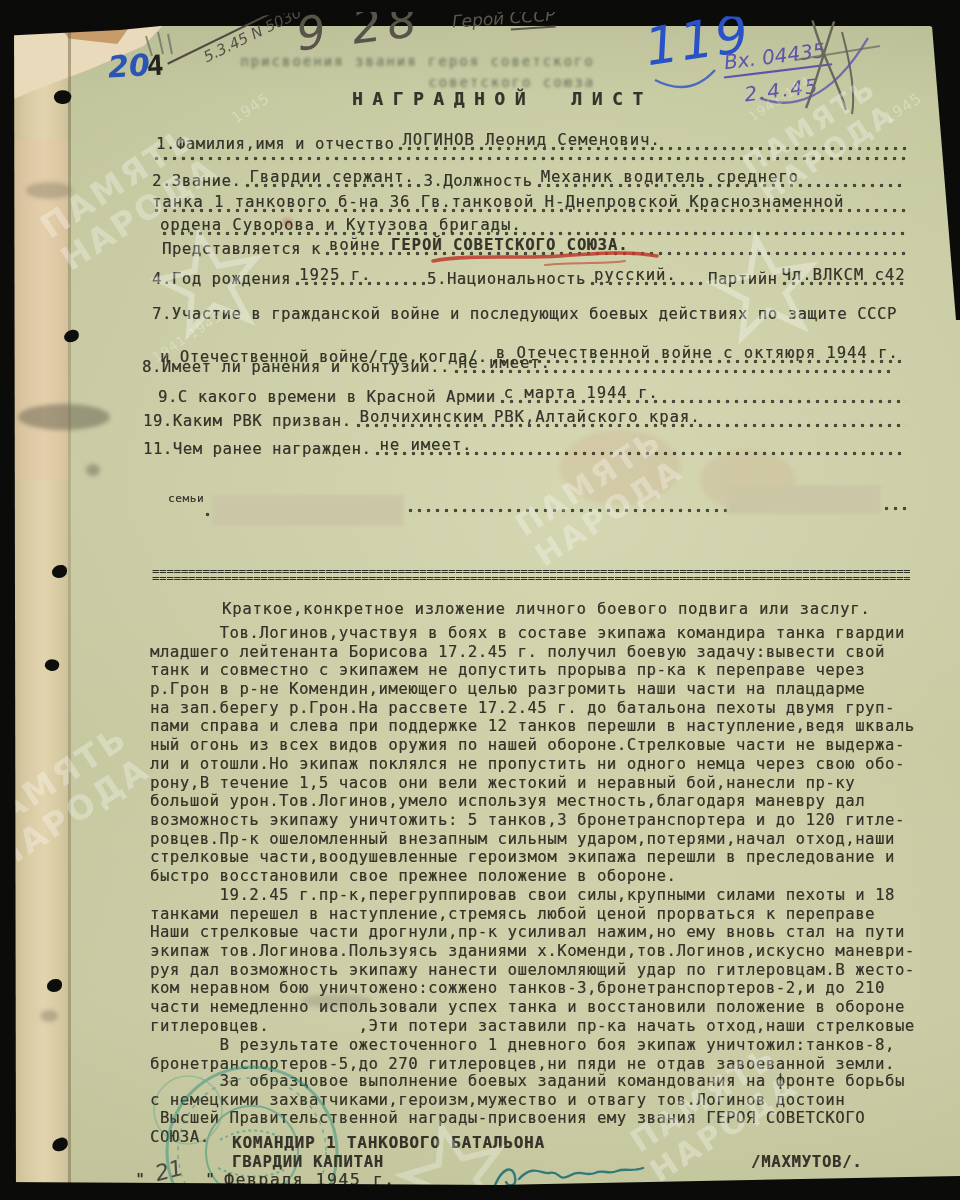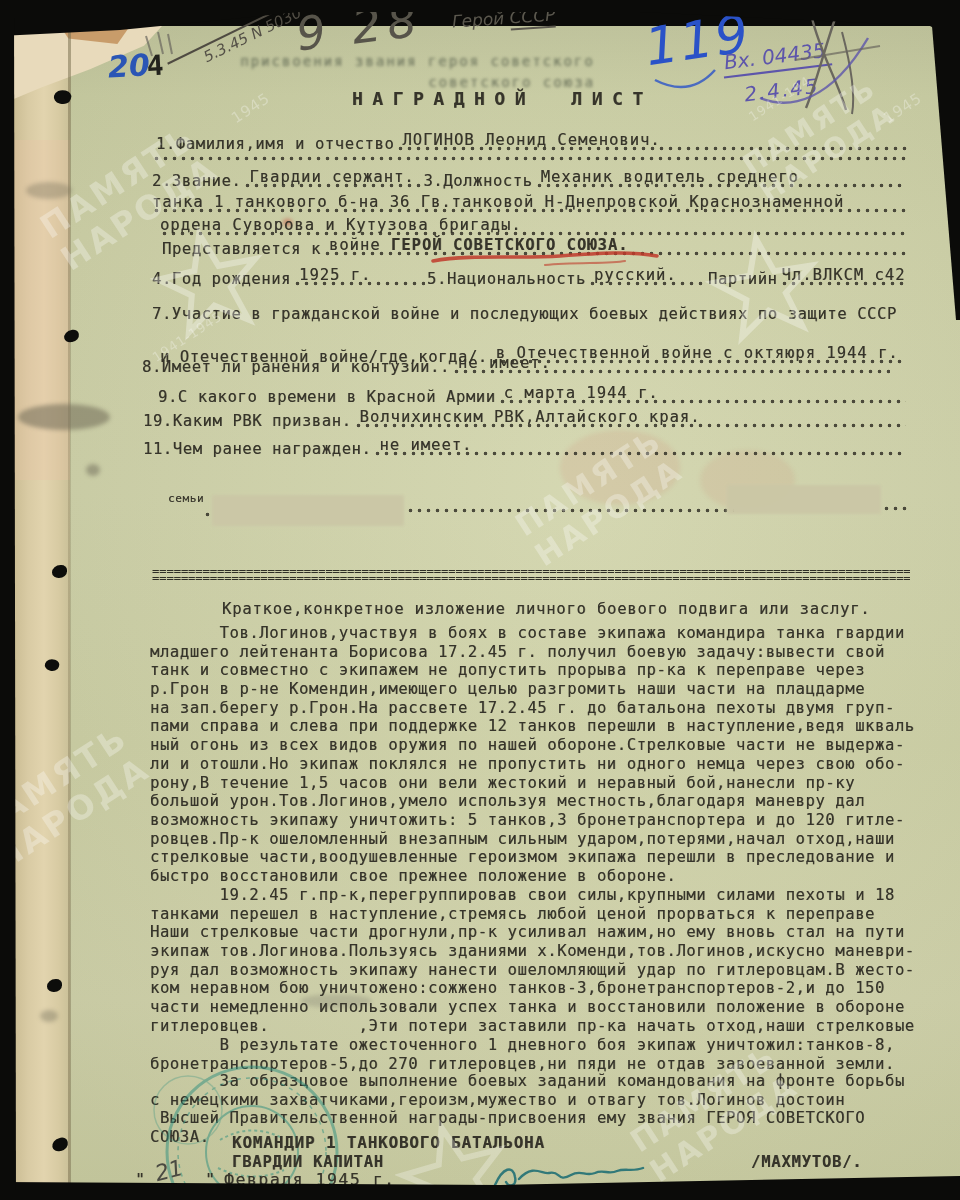--- a/index.html
+++ b/index.html
@@ -212,21 +212,21 @@
       <div class="tline">ровцев.Пр-к ошеломленный внезапным сильным ударом,потерями,начал отход,наши</div>
       <div class="tline">стрелковые части,воодушевленные героизмом экипажа перешли в преследование и</div>
       <div class="tline">быстро восстановили свое прежнее положение в обороне.</div>
     </div>
   <div class="para typed" style="left:150px;top:886px;">
       <div class="tline">       19.2.45 г.пр-к,перегруппировав свои силы,крупными силами пехоты и 18</div>
       <div class="tline">танками перешел в наступление,стремясь любой ценой прорваться к переправе</div>
       <div class="tline">Наши стрелковые части дрогнули,пр-к усиливал нажим,но ему вновь стал на пути</div>
       <div class="tline">экипаж тов.Логинова.Пользуясь зданиями х.Коменди,тов.Логинов,искусно маневри-</div>
       <div class="tline">руя дал возможность экипажу нанести ошеломляющий удар по гитлеровцам.В жесто-</div>
-      <div class="tline">ком неравном бою уничтожено:сожжено танков-3,бронетранспортеров-2,и до 150</div>
+      <div class="tline">ком неравном бою уничтожено:сожжено танков-3,бронетранспортеров-2,и до 210</div>
       <div class="tline">части немедленно использовали успех танка и восстановили положение в обороне</div>
       <div class="tline">гитлеровцев.         ,Эти потери заставили пр-ка начать отход,наши стрелковые</div>
     </div>
   <div class="para typed" style="left:150px;top:1036px;">
       <div class="tline">       В результате ожесточенного 1 дневного боя экипаж уничтожил:танков-8,</div>
       <div class="tline">бронетранспортеров-5,до 270 гитлеровцев,ни пяди не отдав завоеванной земли.</div>
     </div>
   <div class="para typed" style="left:150px;top:1072px;">
       <div class="tline">       За образцовое выполнение боевых заданий командования на фронте борьбы</div>
       <div class="tline">с немецкими захватчиками,героизм,мужество и отвагу тов.Логинов достоин</div>

